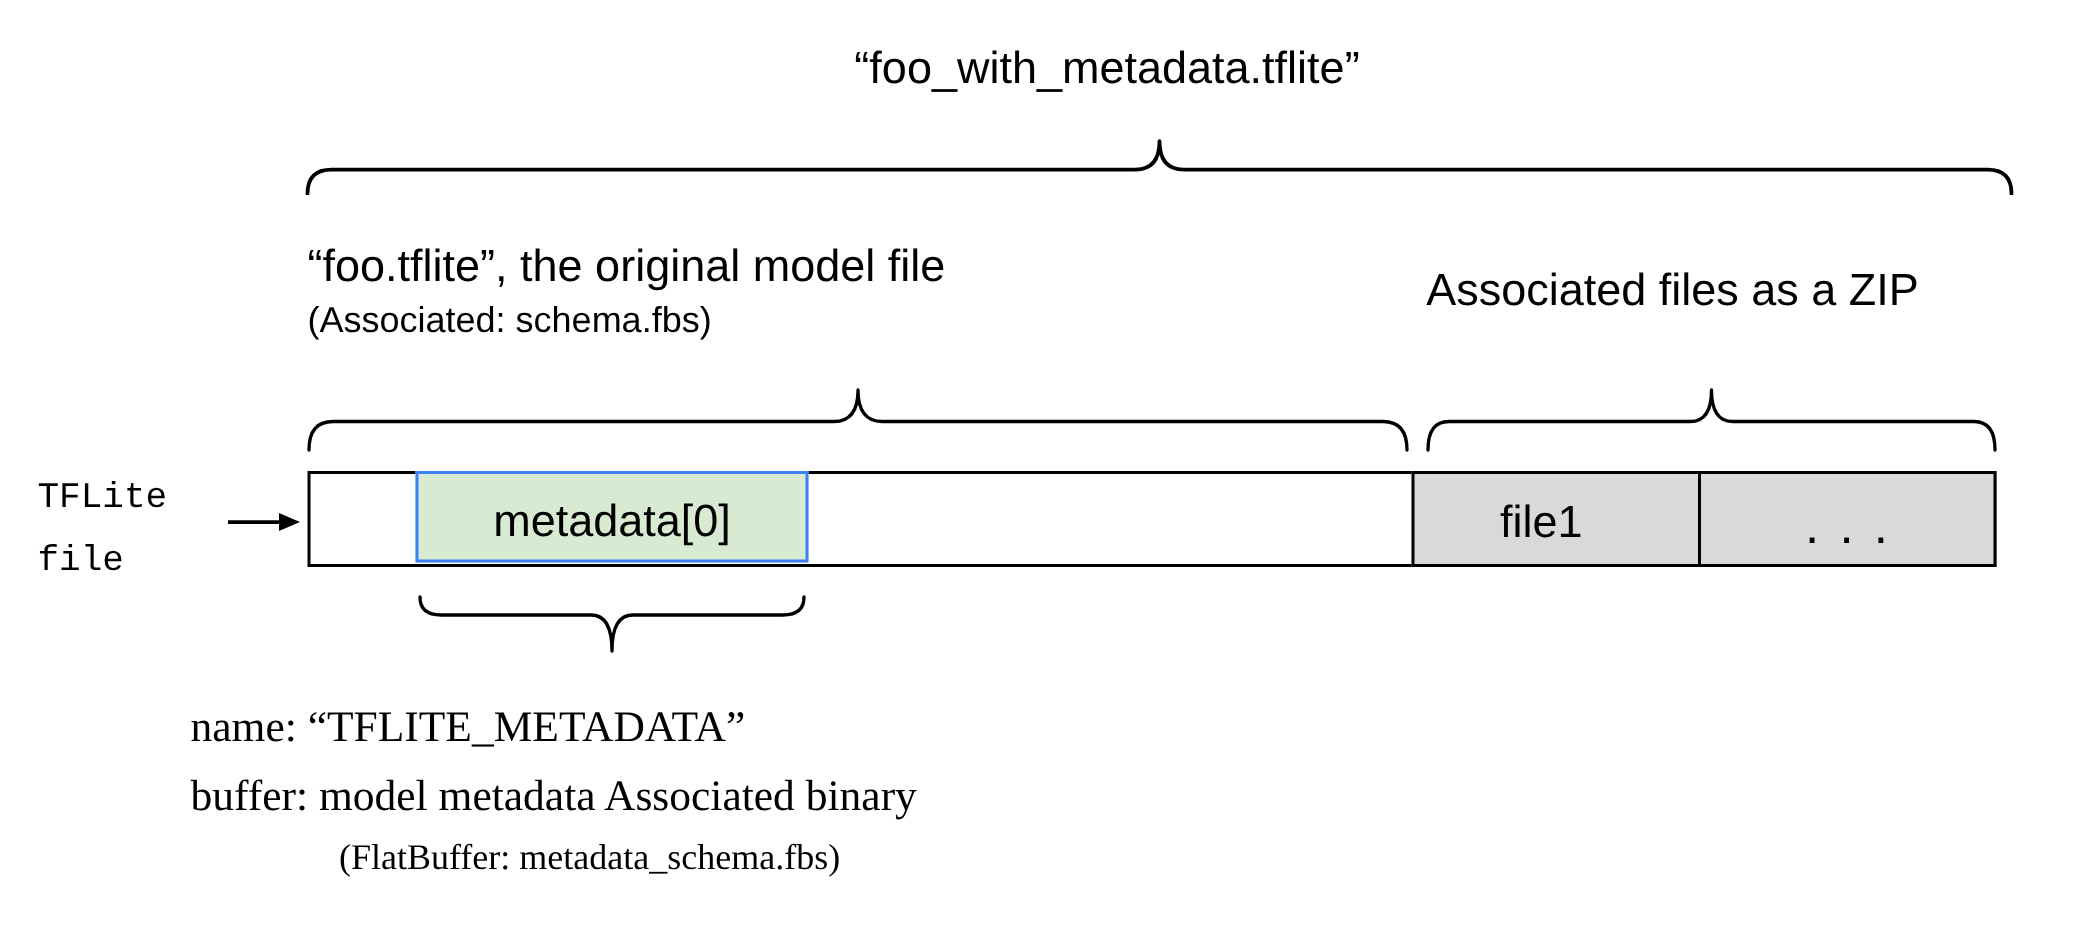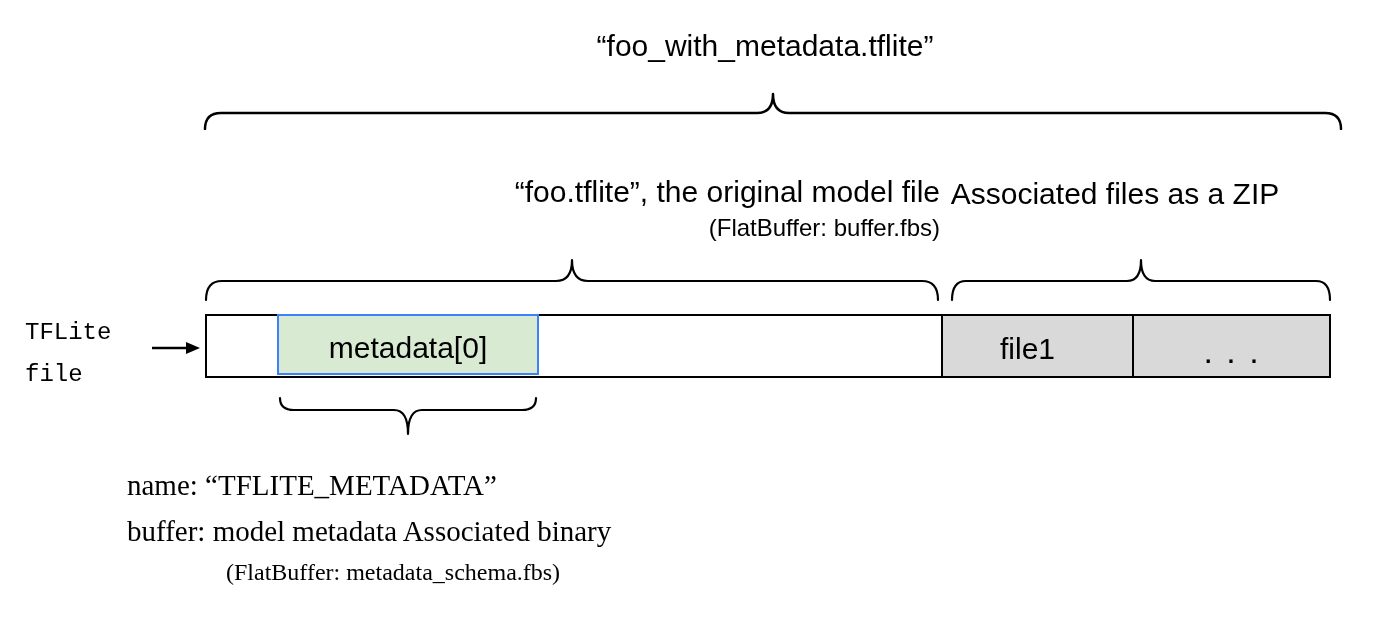--- a/index.html
+++ b/index.html
@@ -1,24 +1,24 @@
 <!DOCTYPE html>
 <html><head>
 <meta charset="utf-8">
 <style>
   html,body{margin:0;padding:0;background:#ffffff;}
   .stage{
     position:relative;width:1382px;height:621px;background:#ffffff;
     font-family:"Liberation Sans",sans-serif;color:#000;overflow:hidden;
   }
   .abs{position:absolute;}
-  .title{left:217px;top:28px;width:1096px;text-align:center;font-size:30px;line-height:36px;}
+  .title{left:190px;top:28px;width:1096px;text-align:center;font-size:30px;line-height:36px;}
   .brace{position:absolute;}
   .brace path{fill:none;stroke:#000;stroke-linecap:round;stroke-linejoin:round;}
-  .sec-label-left{left:205px;top:174px;width:735px;text-align:right;}
+  .sec-label-left{left:205px;top:160px;width:735px;text-align:left;}
   .sec-label-left .main{font-size:30px;line-height:36px;}
   .sec-label-left .sub{font-size:24px;line-height:30px;margin-top:3px;}
   .sec-label-right{left:942px;top:176px;width:346px;text-align:center;font-size:30px;line-height:36px;}
   .side-label{left:25px;top:312px;font-size:24px;line-height:42px;font-family:Liberation Mono, monospace;}
   .bar{left:205px;top:314px;width:1126px;height:64px;background:#fff;border:2px solid #000;box-sizing:border-box;}
   .cell{box-sizing:border-box;display:flex;align-items:center;justify-content:center;}
   .cell-green{left:277px;top:314px;width:262px;height:61px;border:2px solid #3b82f6;font-size:30px;padding-top:6px;}
   .zip-region{left:941px;top:314px;width:390px;height:64px;border:2px solid #000;box-sizing:border-box;}
   .cell-file1{left:941px;top:314px;width:173px;height:64px;font-size:30px;padding-top:6px;}
   .cell-dots{left:1133px;top:314px;width:198px;height:64px;font-size:34px;letter-spacing:2px;padding-top:10px;}
@@ -32,21 +32,21 @@
 <div class="stage">
 
   <div class="abs title">“foo_with_metadata.tflite”</div>
 
   <svg class="brace" style="left:203px;top:92px;" width="1140" height="38" viewBox="0 0 1140 38">
     <path stroke-width="2.5" d="M 2 37 Q 2 21 18 21 L 554 21 Q 570 21 570 2 Q 570 21 586 21 L 1122 21 Q 1138 21 1138 37"></path>
   </svg>
 
   <div class="abs sec-label-left">
     <div class="main">“foo.tflite”, the original model file</div>
-    <div class="sub">(FlatBuffer: buffer.fbs)</div>
+    <div class="sub">(Associated: schema.fbs)</div>
   </div>
   <div class="abs sec-label-right">Associated files as a ZIP</div>
 
   <svg class="brace" style="left:204px;top:258px;" width="736" height="44" viewBox="0 0 736 44">
     <path stroke-width="2.2" d="M 2 42 Q 2 23 18 23 L 352 23 Q 368 23 368 2 Q 368 23 384 23 L 718 23 Q 734 23 734 42"></path>
   </svg>
   <svg class="brace" style="left:950px;top:258px;" width="382" height="44" viewBox="0 0 382 44">
     <path stroke-width="2.2" d="M 2 42 Q 2 23 16 23 L 177 23 Q 191 23 191 2 Q 191 23 205 23 L 366 23 Q 380 23 380 42"></path>
   </svg>
 

